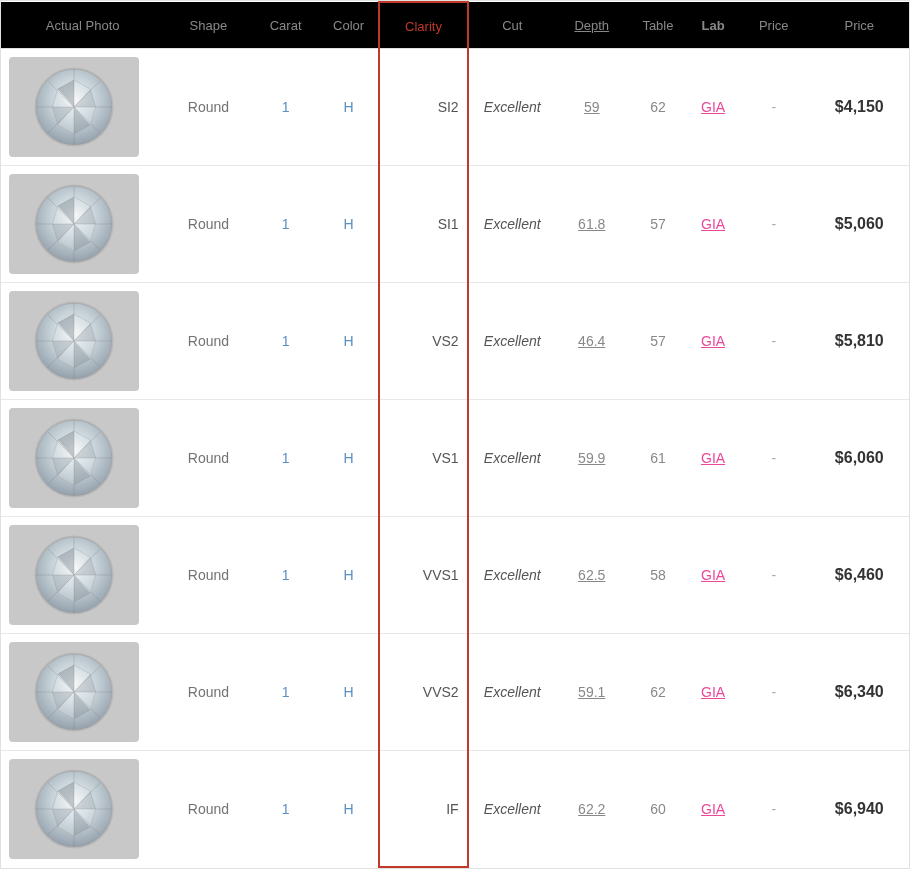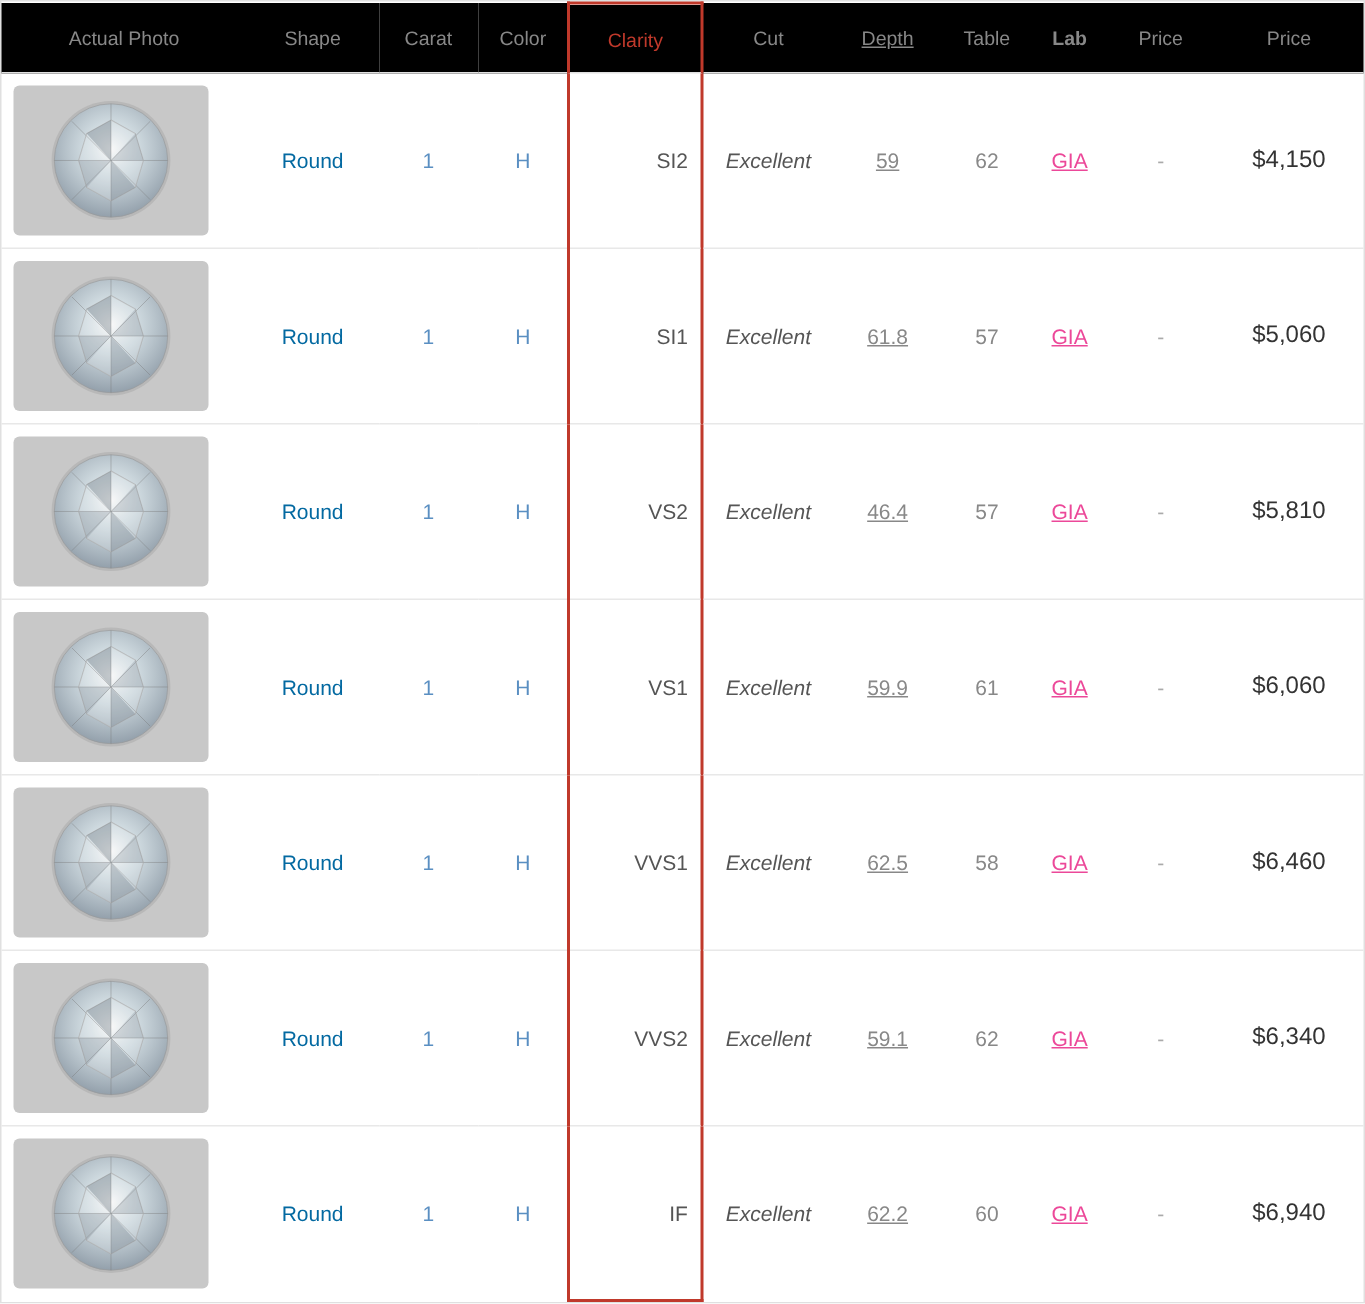--- a/index.html
+++ b/index.html
@@ -69,36 +69,36 @@
     }
     tbody td.col-clarity {
       border-left: 2px solid #c0392b;
       border-right: 2px solid #c0392b;
       color: #555;
       text-align: right;
     }
     tbody tr:last-child td.col-clarity {
       border-bottom: 2px solid #c0392b;
     }
-    td.col-shape { color: #0369a1; }
+    td.col-shape { color: #737373; }
     td.col-carat { color: #5a8fc2; }
     td.col-color { color: #5a8fc2; }
     td.col-clarity { color: #555; }
     td.col-cut { color: #555; font-style: italic; }
     td.col-depth { color: #888; text-decoration: underline; }
     td.col-table-val { color: #888; }
     td.col-lab a {
       color: #ec4899;
       text-decoration: underline;
     }
     td.col-origin { color: #aaa; }
     td.col-price {
       color: #333;
       font-size: 16px;
-      font-weight: normal;
+      font-weight: bold;
     }
 
     .diamond-img {
       width: 130px;
       height: 100px;
       background: #c8c8c8;
       border-radius: 4px;
       display: flex;
       align-items: center;
       justify-content: center;

